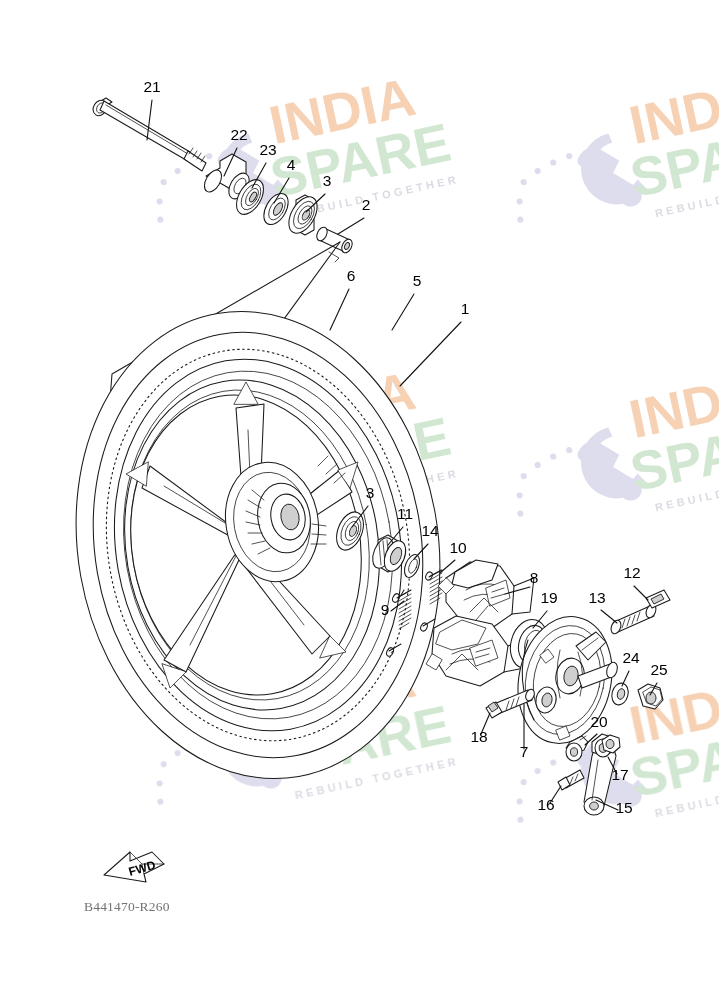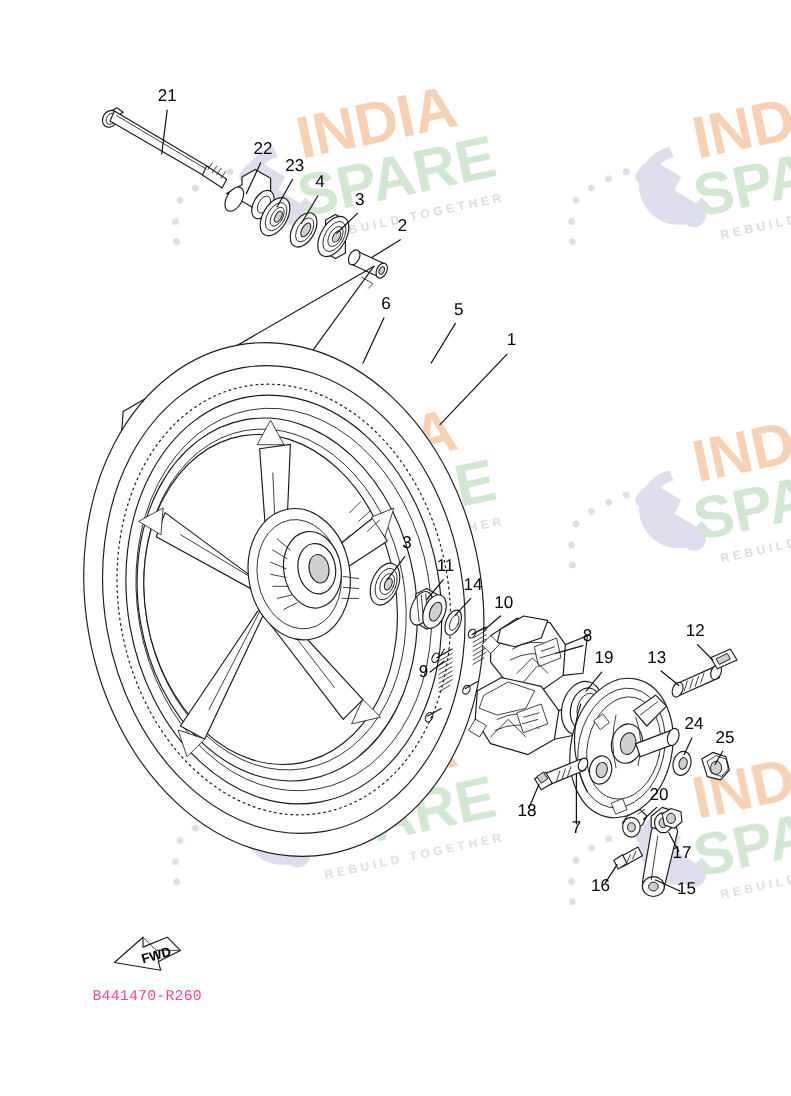--- a/index.html
+++ b/index.html
@@ -21,22 +21,22 @@
   .fillgd{fill:#cfcfcf;stroke:#1a1a1a;stroke-width:0.9;stroke-linejoin:round;}
   .lead{fill:none;stroke:#111;stroke-width:1.1;stroke-linecap:round;}
   .callout{
     font-family:"Liberation Sans", sans-serif;
     font-size:15.5px;fill:#000;font-weight:400;
   }
   .dotted{fill:none;stroke:#1a1a1a;stroke-width:1.1;stroke-dasharray:1.6 3.4;stroke-linecap:round;}
   .fwdtxt{font-family:"Liberation Sans", sans-serif;font-size:12px;font-weight:700;fill:#000;}
   .code{
     position:absolute;left:84px;top:899px;
-    font-family:Liberation Mono, monospace;
-    font-size:13.5px;color:#ec4899;letter-spacing:0.2px;z-index:4;white-space:nowrap;
+    font-family:Liberation Serif, serif;
+    font-size:13.5px;color:#737373;letter-spacing:0.2px;z-index:4;white-space:nowrap;
   }
   .wm-india{font-family:"Liberation Sans", sans-serif;font-weight:700;font-size:54px;fill:#f6cfb0;}
   .wm-spare{font-family:"Liberation Sans", sans-serif;font-weight:700;font-size:54px;fill:#cfe6cf;}
   .wm-sub{font-family:"Liberation Sans", sans-serif;font-weight:700;font-size:11px;fill:#d9d9e2;letter-spacing:3.4px;}
   .wm-wr{fill:#dcdcec;}
   .wm-dot{fill:#dcdcec;}
 </style>
 </head>
 <body>
 

